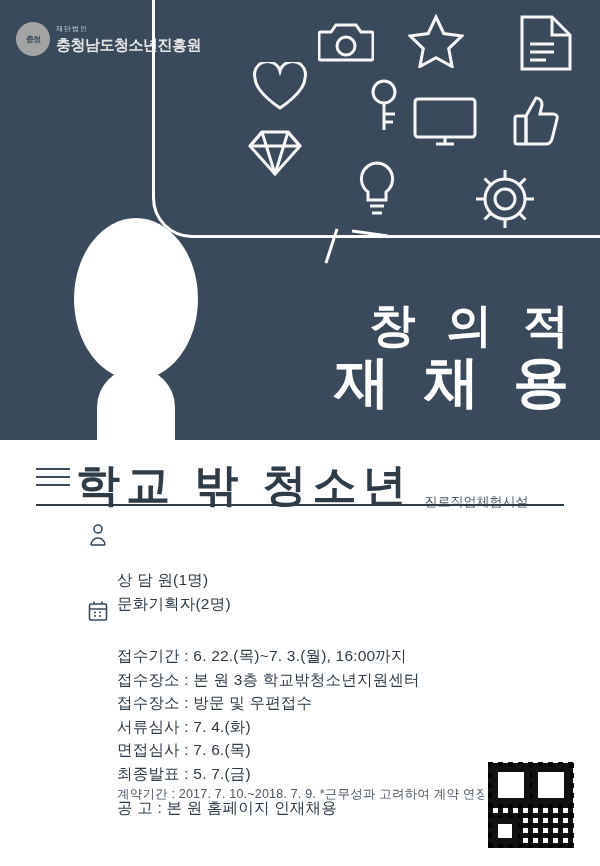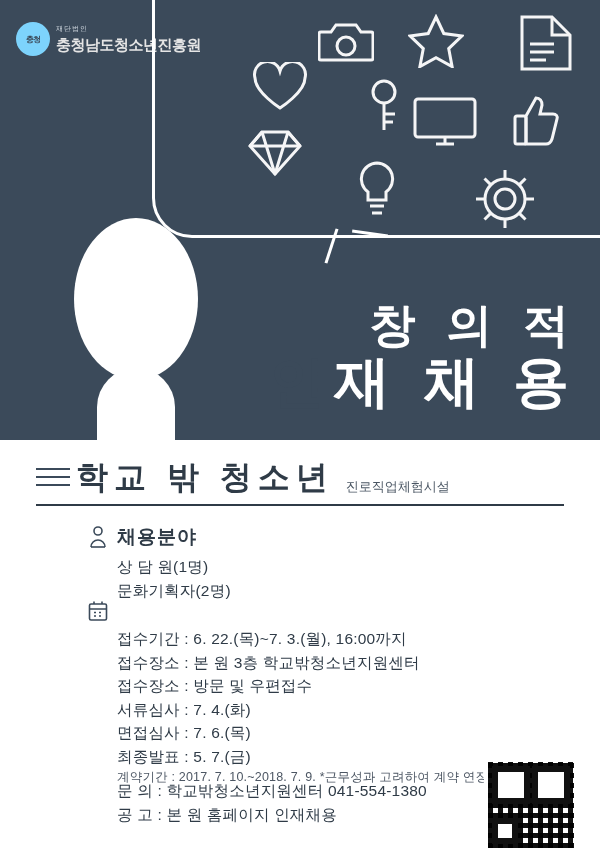--- a/index.html
+++ b/index.html
@@ -21,21 +21,21 @@
     overflow: hidden;
   }
 
   
   .logo-row {
     position: absolute; top: 22px; left: 16px;
     display: flex; align-items: center; gap: 6px;
   }
   .logo-mark {
     width: 34px; height: 34px; border-radius: 50%;
-    background: #7dd3fc;
+    background: #a3a3a3;
     position: relative;
     display: flex; align-items: center; justify-content: center;
   }
   .logo-mark span {
     font-size: 8px; color: #3b4a5a; font-weight: bold; letter-spacing: -1px;
   }
   .logo-text-wrap { display: flex; flex-direction: column; }
   .logo-small {
     font-size: 7px; color: #cdd5dd; letter-spacing: 1px; margin-bottom: 2px;
   }
@@ -119,41 +119,41 @@
     position: absolute; left: 36px; top: 468px; width: 34px;
   }
   .sub-rules div {
     height: 2px; background: #3b4a5a; margin-bottom: 6px;
   }
   .sub-title {
     position: absolute; left: 76px; top: 456px;
     display: flex; align-items: flex-end; gap: 12px;
   }
   .sub-title .big {
-    font-size: 32px; font-weight: bold; color: #2f3b47; letter-spacing: 6px;
+    font-size: 44px; font-weight: bold; color: #2f3b47; letter-spacing: 6px;
   }
   .sub-title .small {
     font-size: 13px; color: #4a5663; letter-spacing: 0px; padding-bottom: 4px;
   }
   .sub-underline {
     position: absolute; left: 36px; top: 504px; width: 528px; height: 2px;
     background: #2f3b47;
   }
 
   
   .section { position: absolute; left: 0; width: 600px; }
   .sec-head {
     display: flex; align-items: center; gap: 9px;
     margin-left: 88px;
   }
   .sec-head .sh-icon { width: 20px; height: 22px; color: #3b4a5a; }
   .sec-head .sh-title {
     font-size: 19px; font-weight: bold; color: #2f3b47; letter-spacing: 1px;
   }
-  .sec-lines { margin-left: 117px; margin-top: 5px; }
+  .sec-lines { margin-left: 117px; margin-top: 22px; }
   .sec-lines div {
     font-size: 15.5px; color: #2a3views; color: #2f3b47; line-height: 1.52;
     letter-spacing: .2px; white-space: nowrap;
   }
   .sec-lines .note { font-size: 12.5px; color: #4c5663; }
 
   #sec-field  { top: 524px; }
   #sec-sched  { top: 600px; }
   #sec-etc    { top: 774px; }
 
@@ -293,21 +293,20 @@
 
   <div class="section" id="sec-field">
     <div class="sec-head">
       <span class="sh-icon">
         <svg width="20" height="22" viewBox="0 0 20 22" fill="none" stroke="#3b4a5a" stroke-width="1.6">
           <circle cx="10" cy="5" r="4"></circle>
           <path d="M3 21c0-4 3.2-7 7-7s7 3 7 7"></path>
           <path d="M3 21h14"></path>
         </svg>
       </span>
-      <span class="sh-title">채용분야</span>
     </div>
     <div class="sec-lines">
       <div>상  담  원(1명)</div>
       <div>문화기획자(2명)</div>
     </div>
   </div>
 
   <div class="section" id="sec-sched">
     <div class="sec-head">
       <span class="sh-icon">
@@ -324,21 +323,20 @@
       <div>접수장소 : 방문 및 우편접수</div>
       <div>서류심사 : 7. 4.(화)</div>
       <div>면접심사 : 7. 6.(목)</div>
       <div>최종발표 : 5. 7.(금)</div>
       <div class="note">계약기간 : 2017. 7. 10.~2018. 7. 9.  *근무성과 고려하여 계약 연장 가능</div>
     </div>
   </div>
 
   <div class="section" id="sec-etc">
     <div class="sec-lines">
-      <div>문 의 : 학교밖청소년지원센터 041-554-1380</div>
       <div>공 고 : 본 원 홈페이지 인재채용</div>
     </div>
   </div>
 
   <div class="qr">
       <span class="q3"></span>
     </div>
 
 </div>
 

